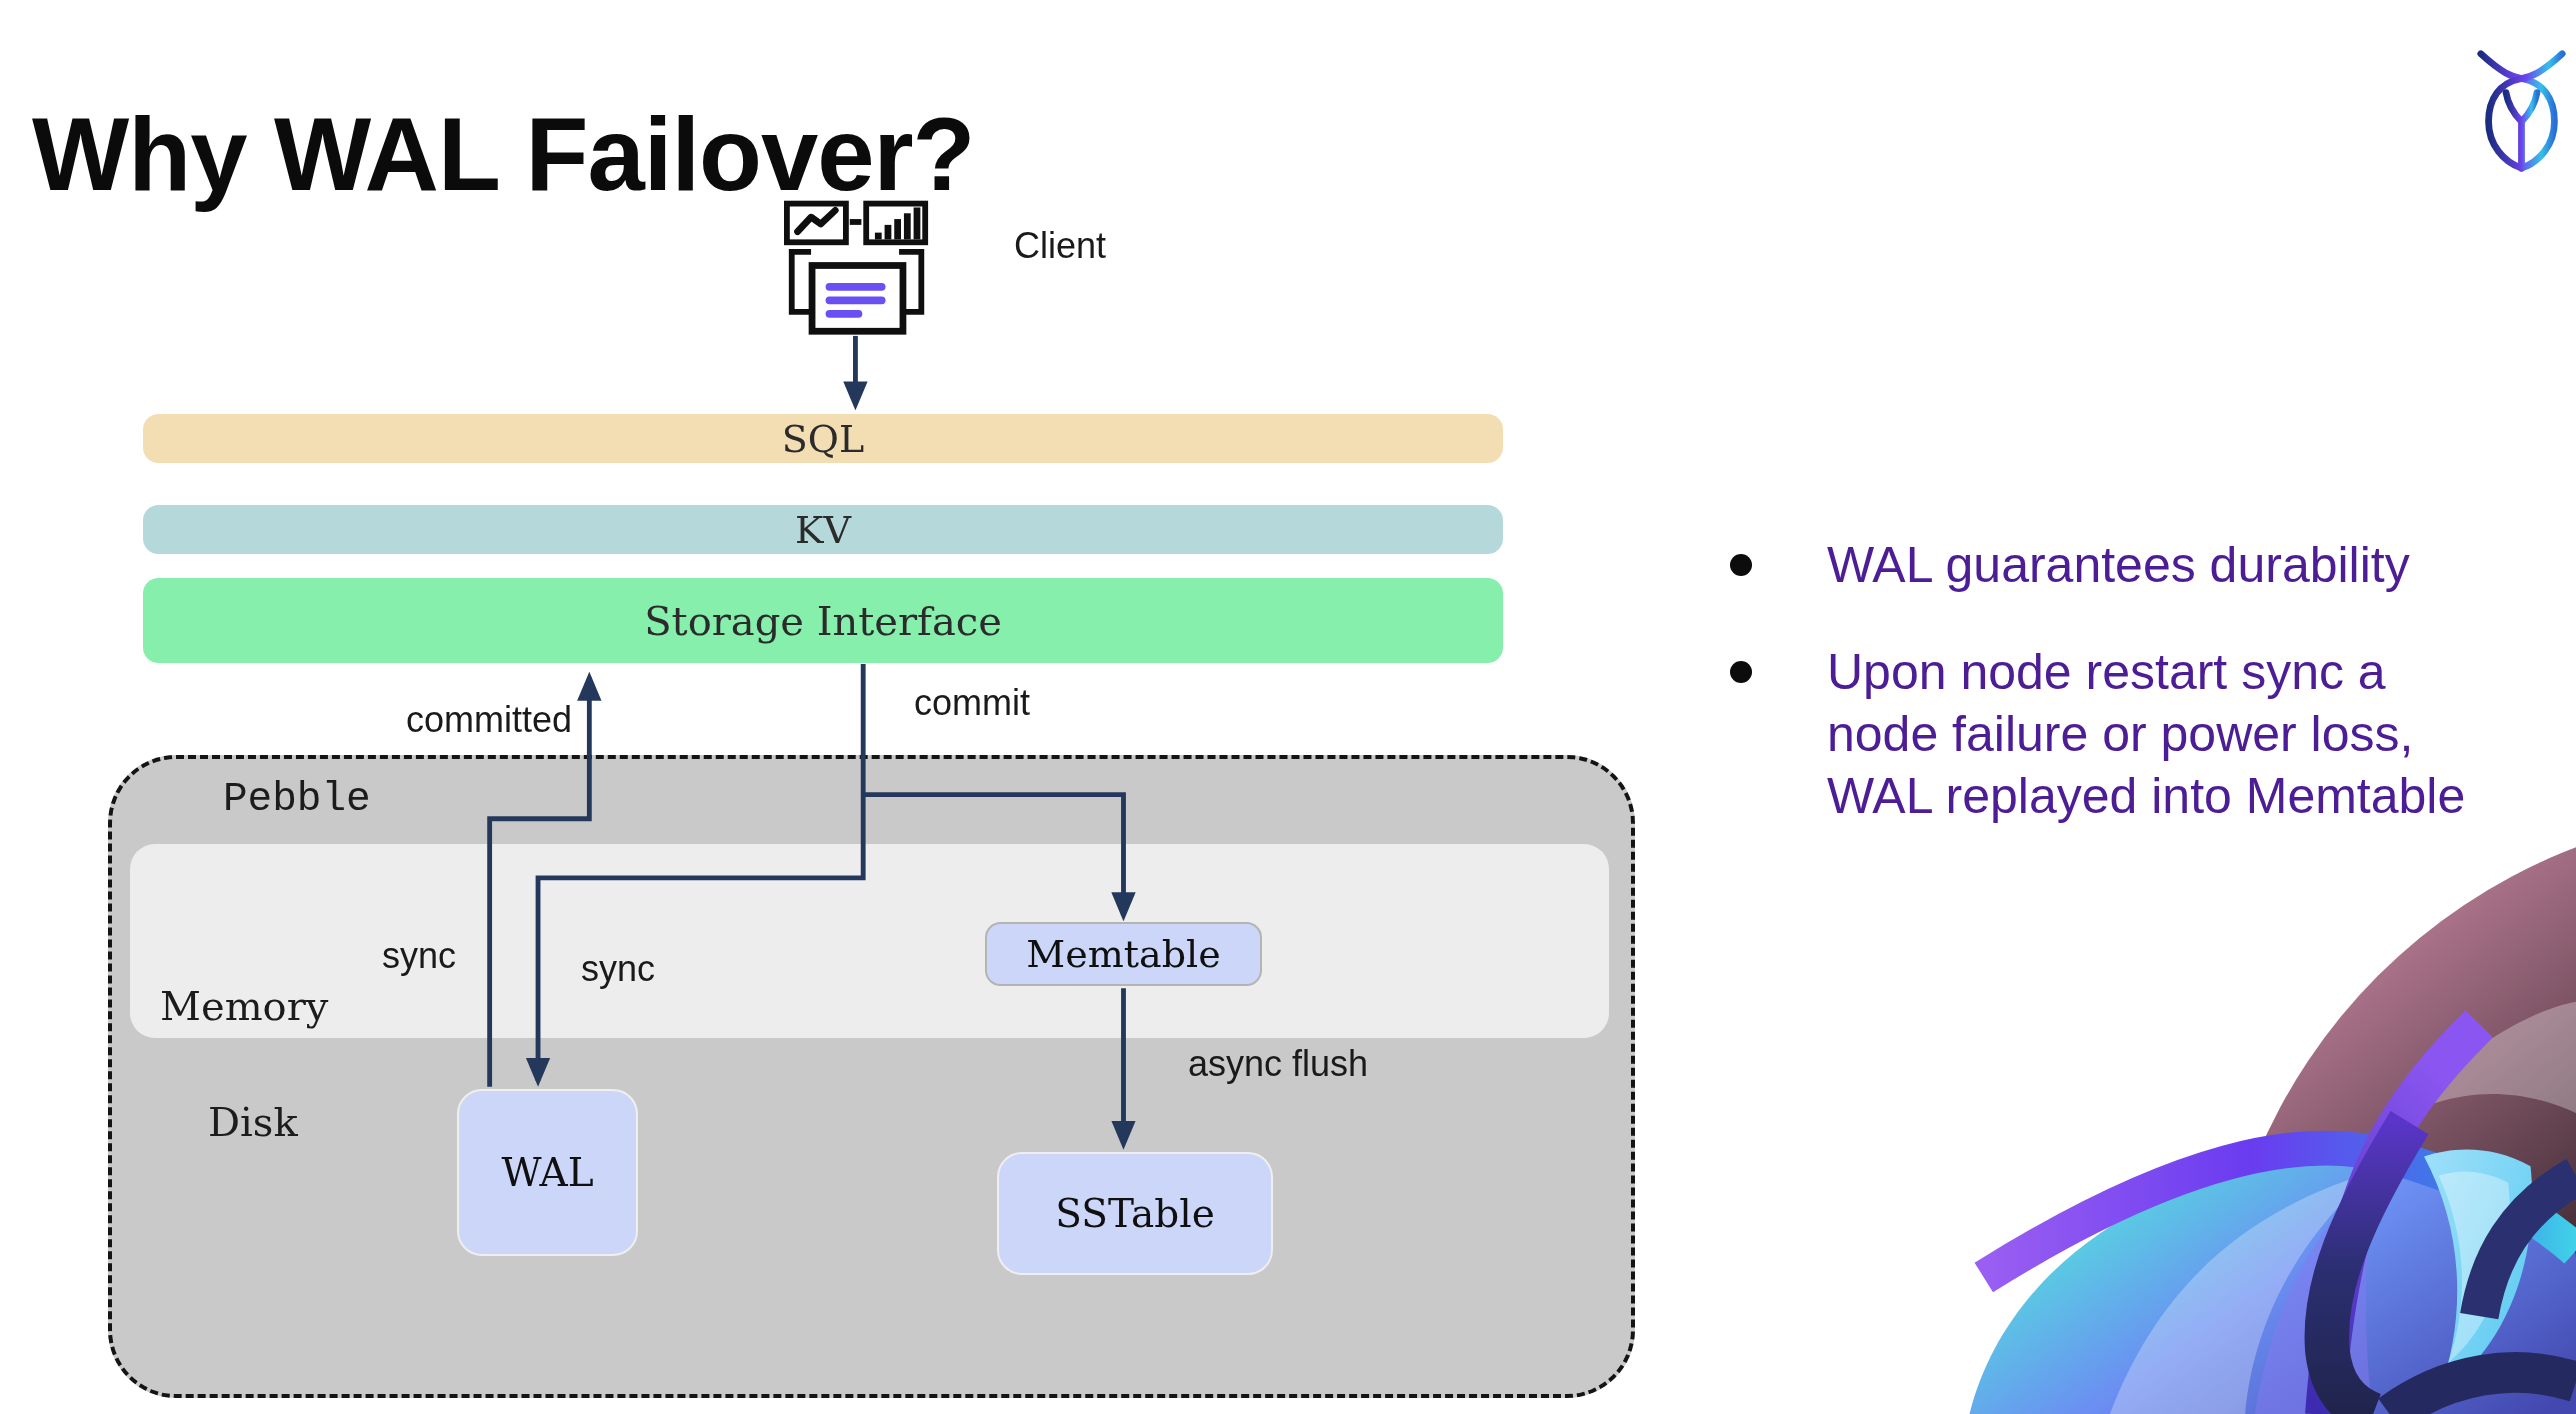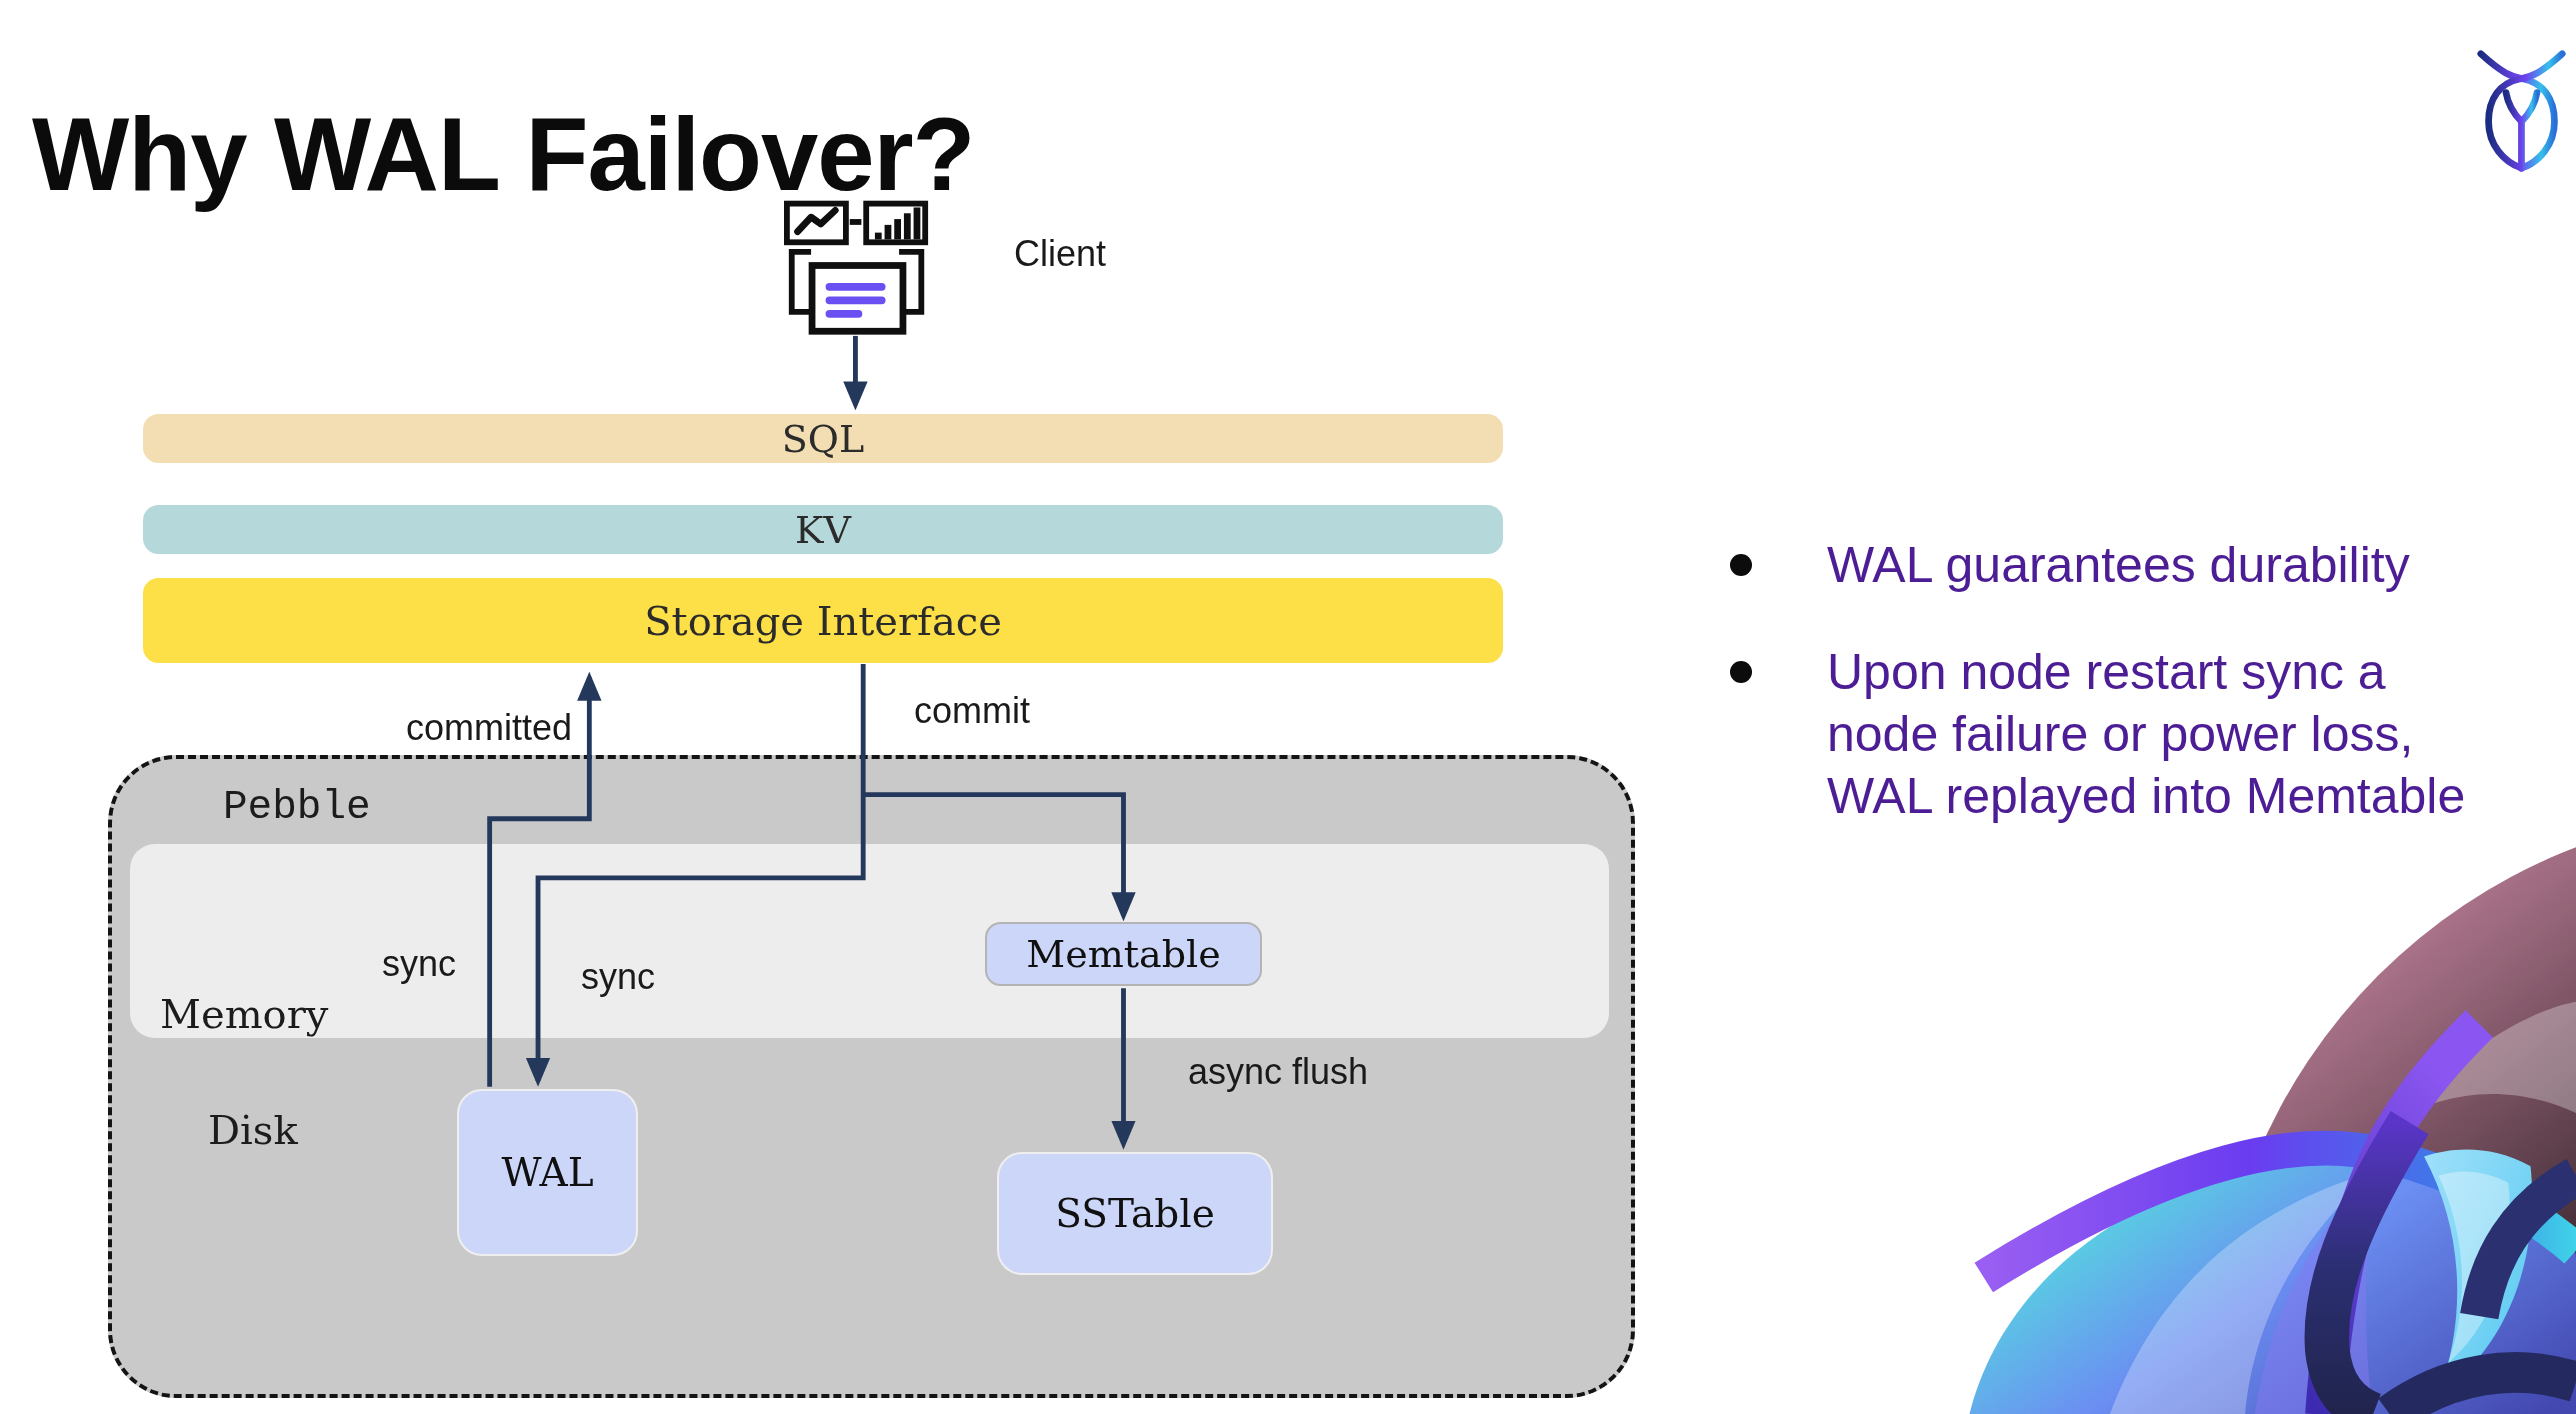--- a/index.html
+++ b/index.html
@@ -4,31 +4,31 @@
 <style>
   html,body{margin:0;padding:0;background:#ffffff;}
   .slide{position:relative;width:2576px;height:1415px;background:#ffffff;overflow:hidden;
          font-family:"Liberation Sans", sans-serif;}
 
   
   .title{position:absolute;left:32px;top:27px;font-size:103px;font-weight:700;
          color:#0b0b0b;letter-spacing:-1px;font-family:"Liberation Sans",sans-serif;}
 
   
-  .lbl{position:absolute;white-space:nowrap;color:#1a1a1a;margin-top:8px;}
+  .lbl{position:absolute;white-space:nowrap;color:#1a1a1a;}
   .sans{font-family:"Liberation Sans",sans-serif;font-size:36px;}
   .serif{font-family:"DejaVu Serif",serif;font-size:41px;color:#1c1c1c;}
 
   
   .bar{position:absolute;left:143px;width:1360px;border-radius:15.5px;
        display:flex;align-items:center;justify-content:center;
        font-family:"DejaVu Serif",serif;color:#2b2b2b;}
   .bar.sql{top:414px;height:49px;background:#f3deb4;font-size:38px;}
   .bar.kv{top:505px;height:49px;background:#b5d8da;font-size:38px;}
-  .bar.storage{top:578px;height:85px;background:#fde047;font-size:40px;}
+  .bar.storage{top:578px;height:85px;background:#86efac;font-size:40px;}
 
   
   .pebble{position:absolute;left:108px;top:755px;width:1527px;height:643px;
           background:#c9c9c9;border:4.8px dashed #141414;border-radius:68px;box-sizing:border-box;}
   .memband{position:absolute;left:130px;top:844px;width:1479px;height:194px;
            background:#ededed;border-radius:25px;}
 
   
   .node{position:absolute;display:flex;align-items:center;justify-content:center;
         background:#ccd6f9;font-family:"DejaVu Serif",serif;font-weight:400;color:#101010;

